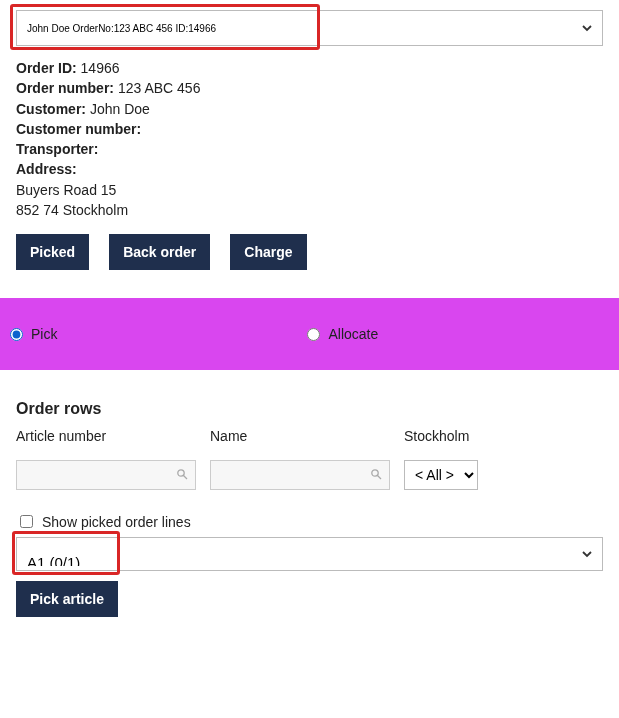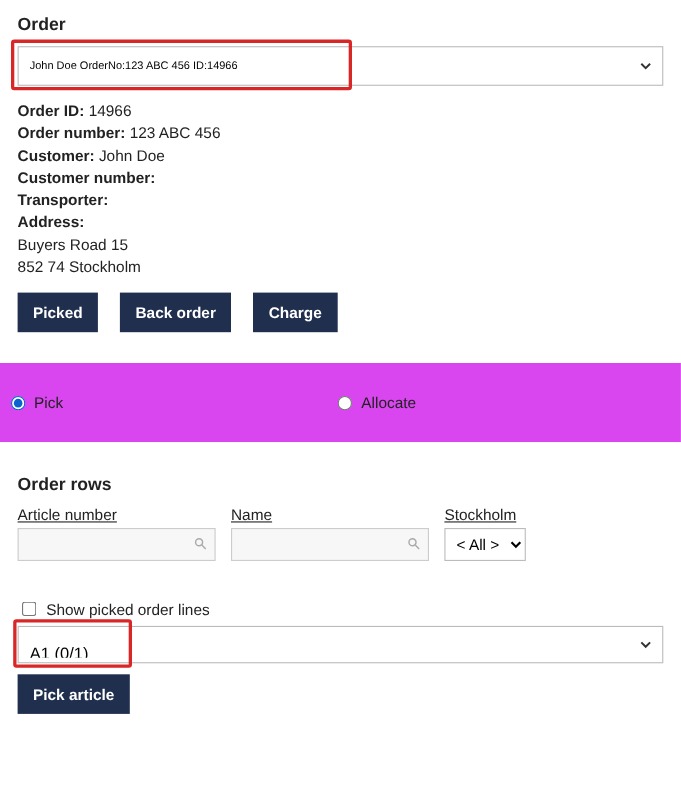--- a/index.html
+++ b/index.html
@@ -86,22 +86,21 @@
   .radio-spacer { flex: 0 0 250px; }
   input[type=radio] { accent-color: #0b63ce; margin:0 4px 0 0; }
   .filters {
     display: flex;
     gap: 14px;
     margin-top: 6px;
   }
   .filter-col { display: flex; flex-direction: column; }
   .filter-label {
     font-size: 14px;
-    margin-bottom: 4px;
-    text-decoration: underline;
+    margin-bottom: 16px;
   }
   .search-input-wrap {
     position: relative;
     width: 180px;
   }
   .search-input {
     width: 100%;
     height: 30px;
     border: 1px solid #ccc;
     background: #f7f7f7;
@@ -119,21 +118,21 @@
   }
   .small-select {
     height: 30px;
     border: 1px solid #bbb;
     background: #fff;
     font-family: inherit;
     font-size: 14px;
     padding: 2px 6px;
   }
   .checkbox-row {
-    margin-top: 34px;
+    margin-top: 22px;
     display: flex;
     align-items: center;
     gap: 6px;
     font-size: 14px;
   }
   .rows-select-wrap {
     position: relative;
     margin-top: 6px;
   }
   .rows-select {
@@ -146,21 +145,20 @@
     font-family: inherit;
     appearance: none;
     -webkit-appearance: none;
   }
   .pick-btn-row { margin-top: 10px; }
 </style>
 </head>
 <body>
 
 <div class="section">
-  <h3 class="title">Order</h3>
 
   <div class="select-wrap" style="position:relative;">
     <select class="big-select">
       <option>John Doe OrderNo:123 ABC 456 ID:14966</option>
     </select>
     <span class="chevron">
       <svg width="12" height="12" viewBox="0 0 12 12">
           <path d="M2 4 L6 8 L10 4" fill="none" stroke="#333" stroke-width="1.8"></path>
         </svg>
     </span>

